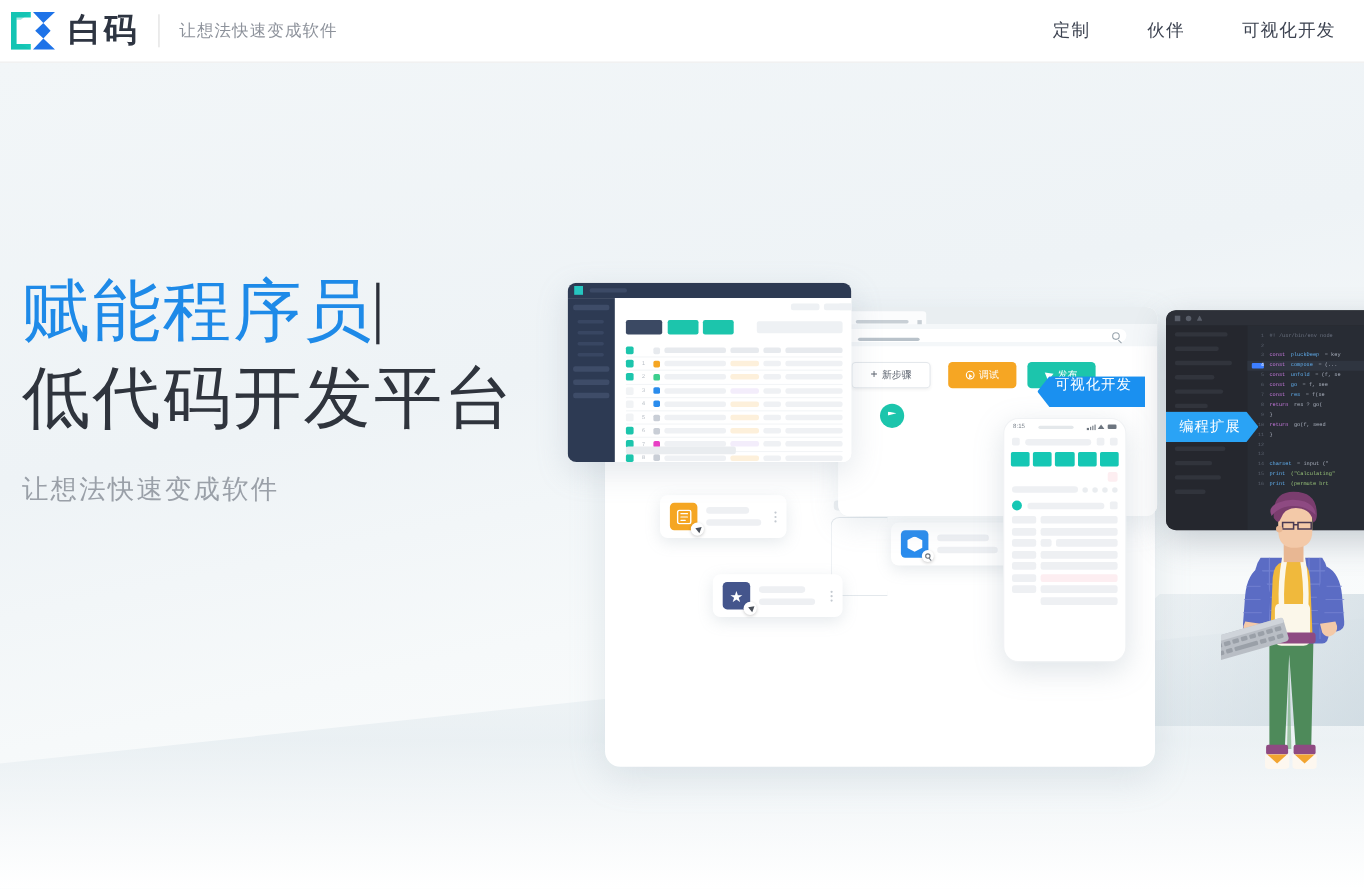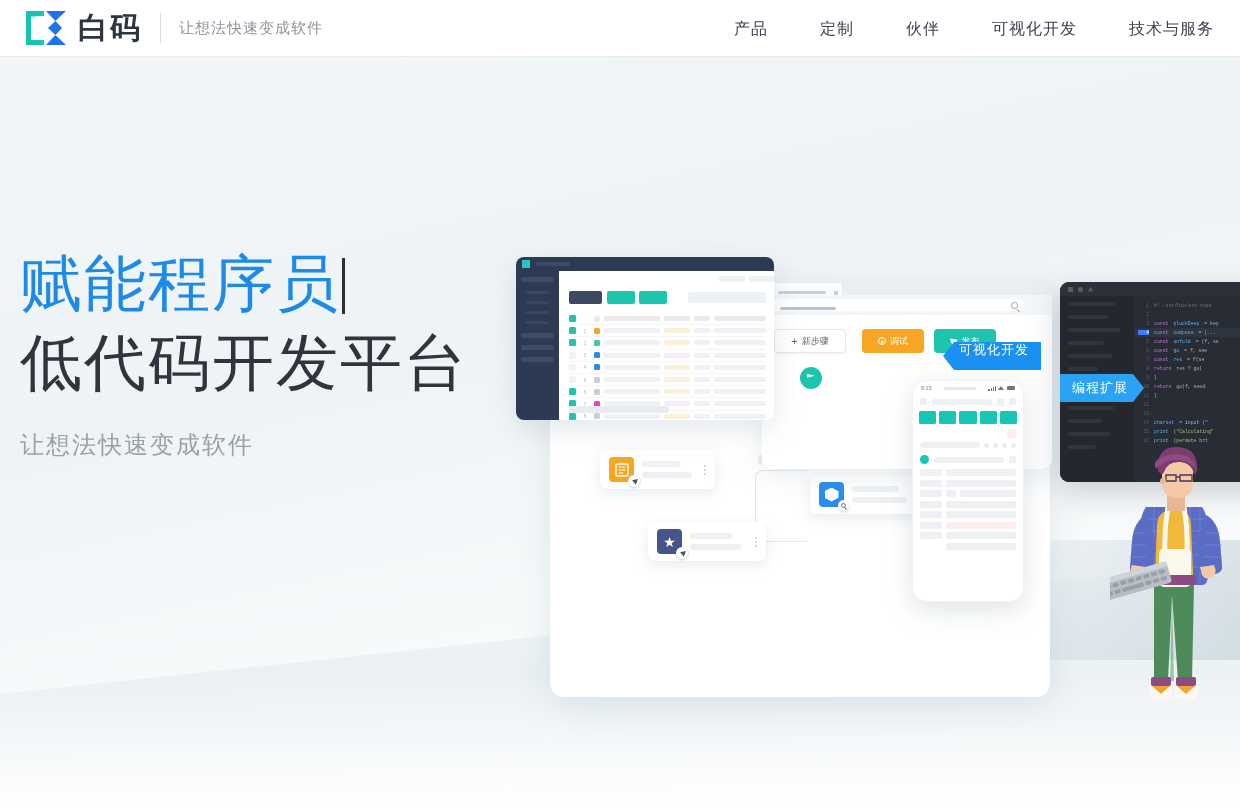--- a/index.html
+++ b/index.html
@@ -12,21 +12,20 @@
   #page { position: relative; width: 1240px; height: 808px; overflow: hidden; }
 
   
   #header {
     position: absolute; top: 0; left: 0;
     width: 1240px; height: 57px;
     background: #ffffff;
     border-bottom: 1px solid #ececec;
     display: flex; 
     z-index: 60;
-    padding-left: 16px;
   }
   .logo-wrap { display: flex; align-items: center; padding-left: 8px; }
   .logo-mark { width: 46px; height: 38px; position: relative; }
   .logo-text {
     font-size: 30px; font-weight: bold; color: #2e3542;
     letter-spacing: 2px; margin-left: 8px; line-height: 1;
   }
   .logo-divider {
     width: 1px; height: 30px; background: #dcdcdc; margin: 0 18px;
   }
@@ -315,25 +314,23 @@
           <path d="M22 2 L42 2 L24 19 L42 36 L22 36 L38 19 Z" fill="#1e73e8"></path>
           <path d="M22 2 L32 2 L16 19 L32 36 L22 36 L10 19 Z" fill="#17c9b8" opacity="0"></path>
         </svg>
       </div>
       <div class="logo-text">白码</div>
       <div class="logo-divider"></div>
       <div class="logo-slogan">让想法快速变成软件</div>
     </div>
 
     <nav id="main-nav">
-      <div class="nav-item">产品</div>
       <div class="nav-item">定制</div>
       <div class="nav-item">伙伴</div>
       <div class="nav-item">可视化开发</div>
-      <div class="nav-item">技术与服务</div>
     </nav>
   </div>
 
   <div id="hero">
     <div class="ground-shape"></div>
     <div class="ground-shadow"></div>
 
     <div id="hero-copy">
       <div class="h-line1">
         <span>赋能程序员</span><span class="caret"></span>

